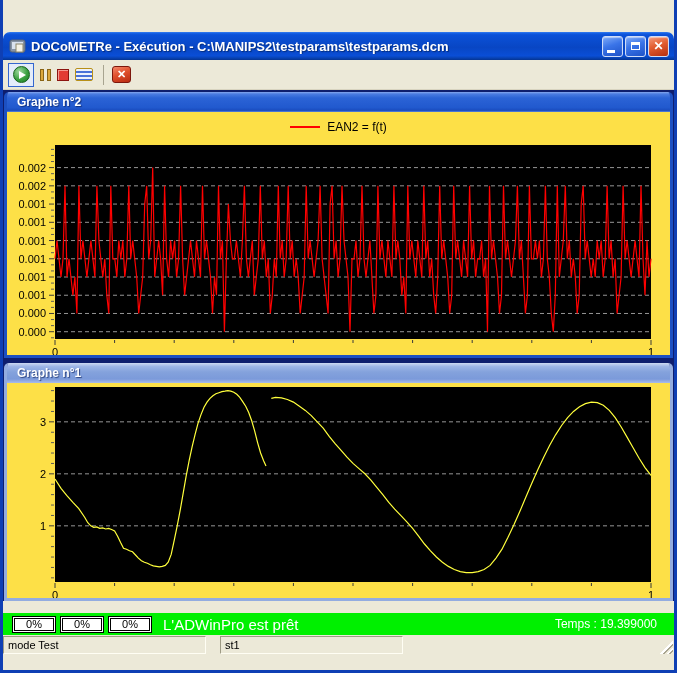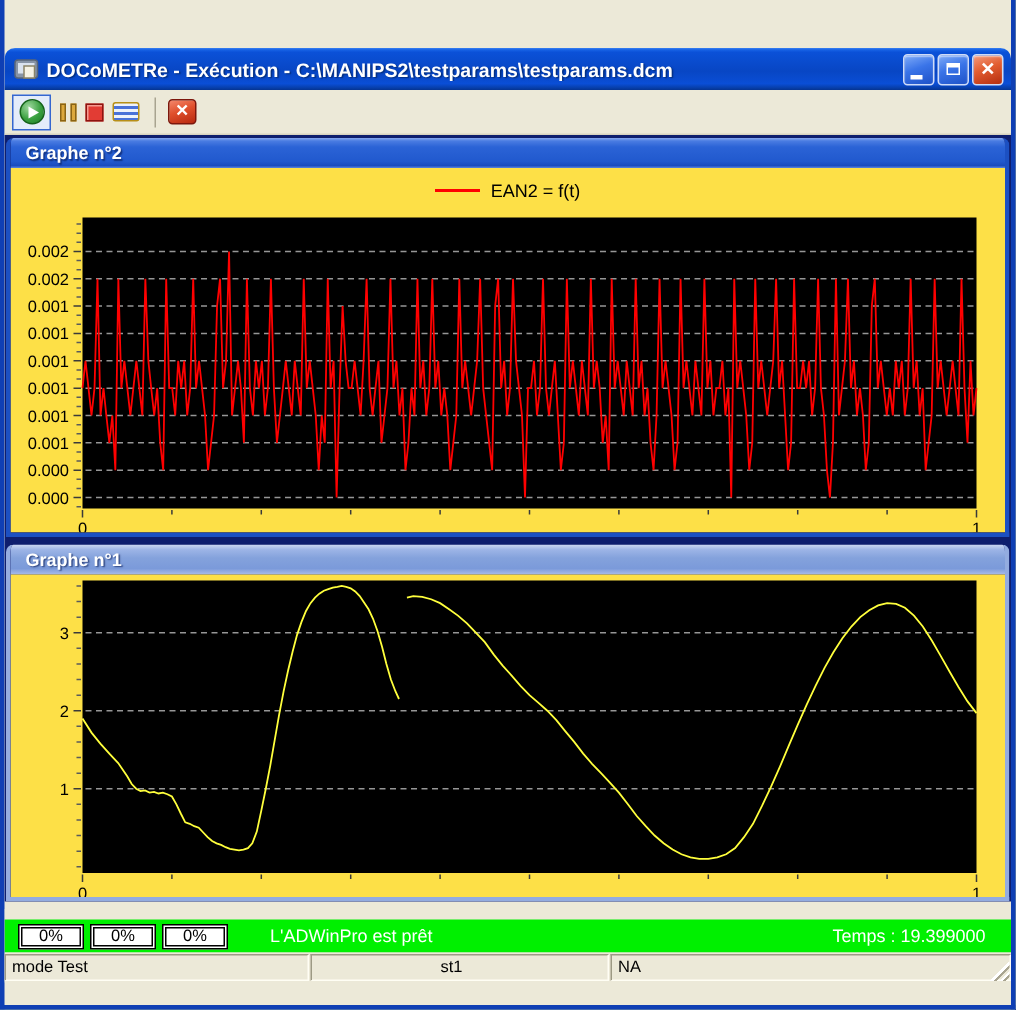--- a/index.html
+++ b/index.html
@@ -52,28 +52,28 @@
   .cbody{background:#fde047;}
   .legend{display:flex;align-items:center;justify-content:center;gap:7px;height:29px;}
   .legend .swatch{width:30px;height:2px;}
   .legend .ltext{font-size:12px;color:#000;}
   svg{display:block;}
   
   .strip{height:7px;background:#ece9d8;}
   .greenbar{height:22px;background:#00f000;display:flex;align-items:center;padding:0 9px;position:relative;}
   .pctbox{width:44px;height:17px;background:#fff;border:1px solid #000;outline:1px solid #000;outline-offset:-3px;
     font-size:11px;color:#000;display:flex;align-items:center;justify-content:center;margin-right:4px;}
-  .gmsg{color:#fff;font-size:12px;margin-left:24px;flex:1;}
+  .gmsg{color:#fff;font-size:15px;margin-left:7px;flex:1;}
   .gtime{color:#fff;font-size:12px;margin-right:8px;}
   
   .statusbar{height:20px;background:#ece9d8;display:flex;font-size:11px;color:#000;position:relative;}
   .ssec{border:1px solid;border-color:#9d9a84 #fffef4 #fffef4 #9d9a84;height:18px;margin-top:1px;
     padding:2px 15px 0 4px;white-space:nowrap;overflow:hidden;}
   .ssec.s1{width:203px;}
-  .ssec.s2{width:199px;margin-left:1px;text-align:center;}
+  .ssec.s2{width:183px;margin-left:14px;}
   .ssec.s3{flex:1;margin-left:1px;}
   .grip{position:absolute;right:1px;bottom:1px;width:13px;height:13px;
     background:linear-gradient(135deg,transparent 0 50%,#fff 50% 58%,#a8a490 58% 66%,transparent 66% 74%,#fff 74% 82%,#a8a490 82% 90%,transparent 90%);}
 </style>
 </head>
 <body>
 
 <div class="window">
 
   <div class="titlebar">
@@ -260,17 +260,16 @@
     <div class="pctbox">0%</div>
     <div class="pctbox">0%</div>
     <div class="pctbox">0%</div>
     <div class="gmsg">L'ADWinPro est prêt</div>
     <div class="gtime">Temps : 19.399000</div>
   </div>
 
   <div class="statusbar">
     <div class="ssec s1">mode Test</div>
     <div class="ssec s2">st1</div>
-    <div class="ssec s3">NA</div>
     <div class="grip"></div>
   </div>
 
 </div>
 
 </body></html>

